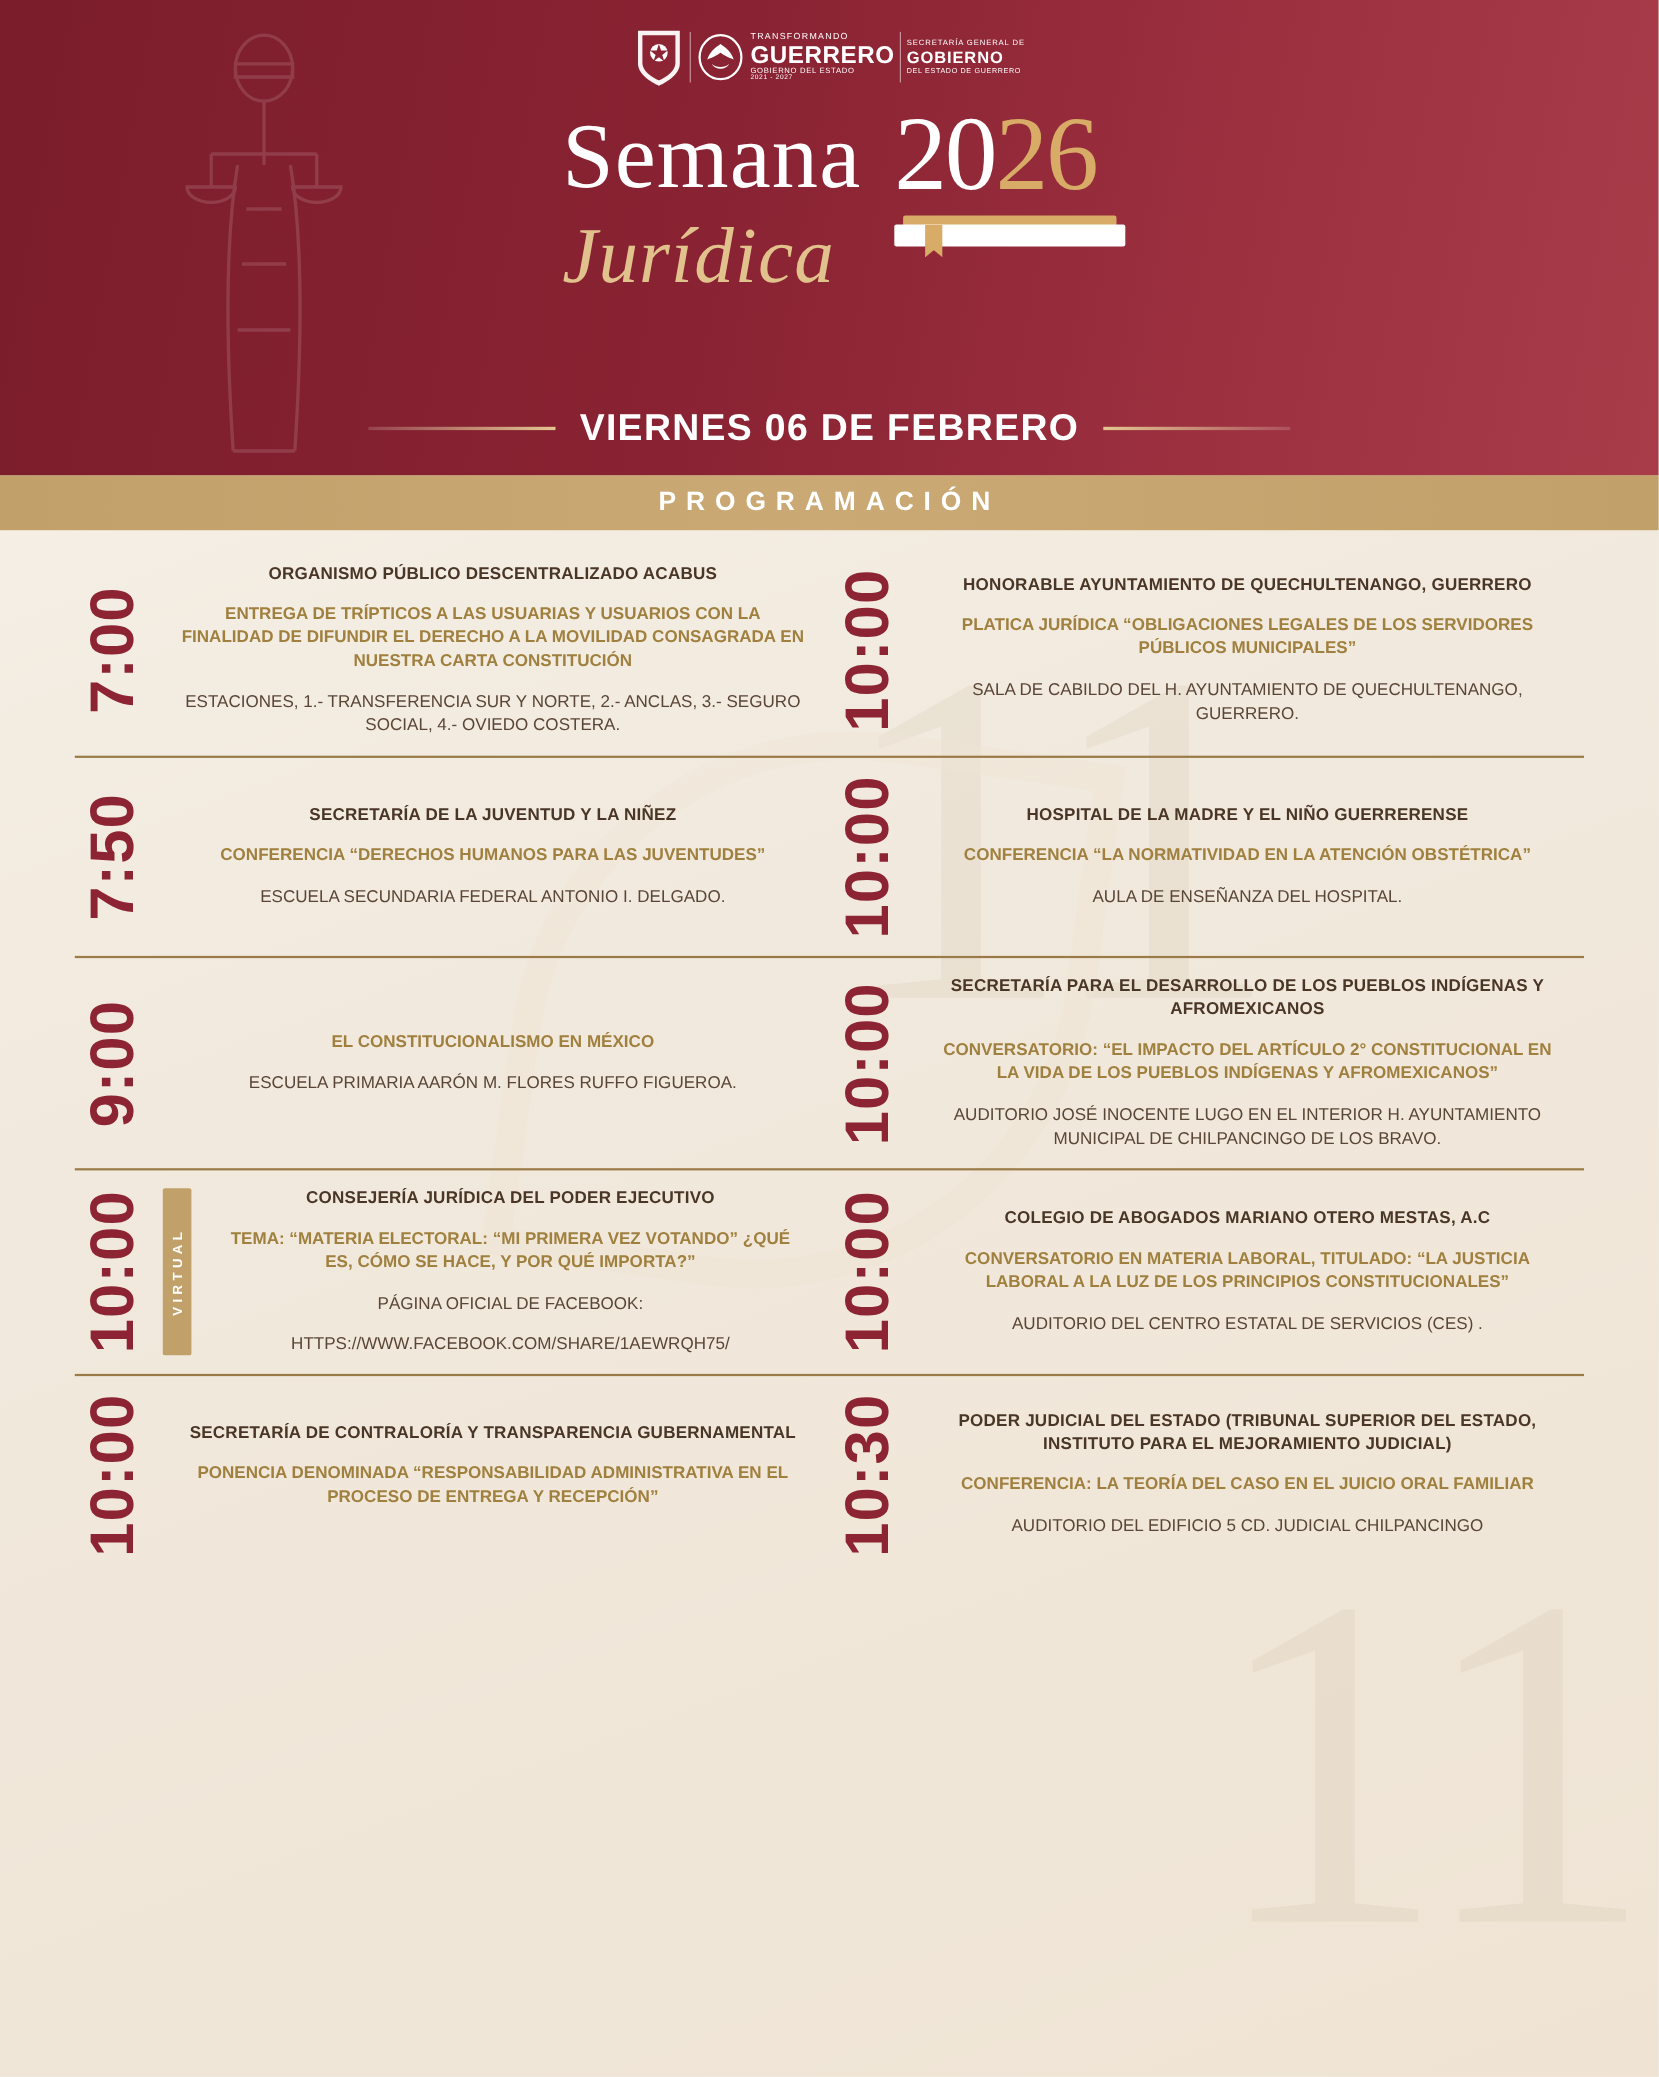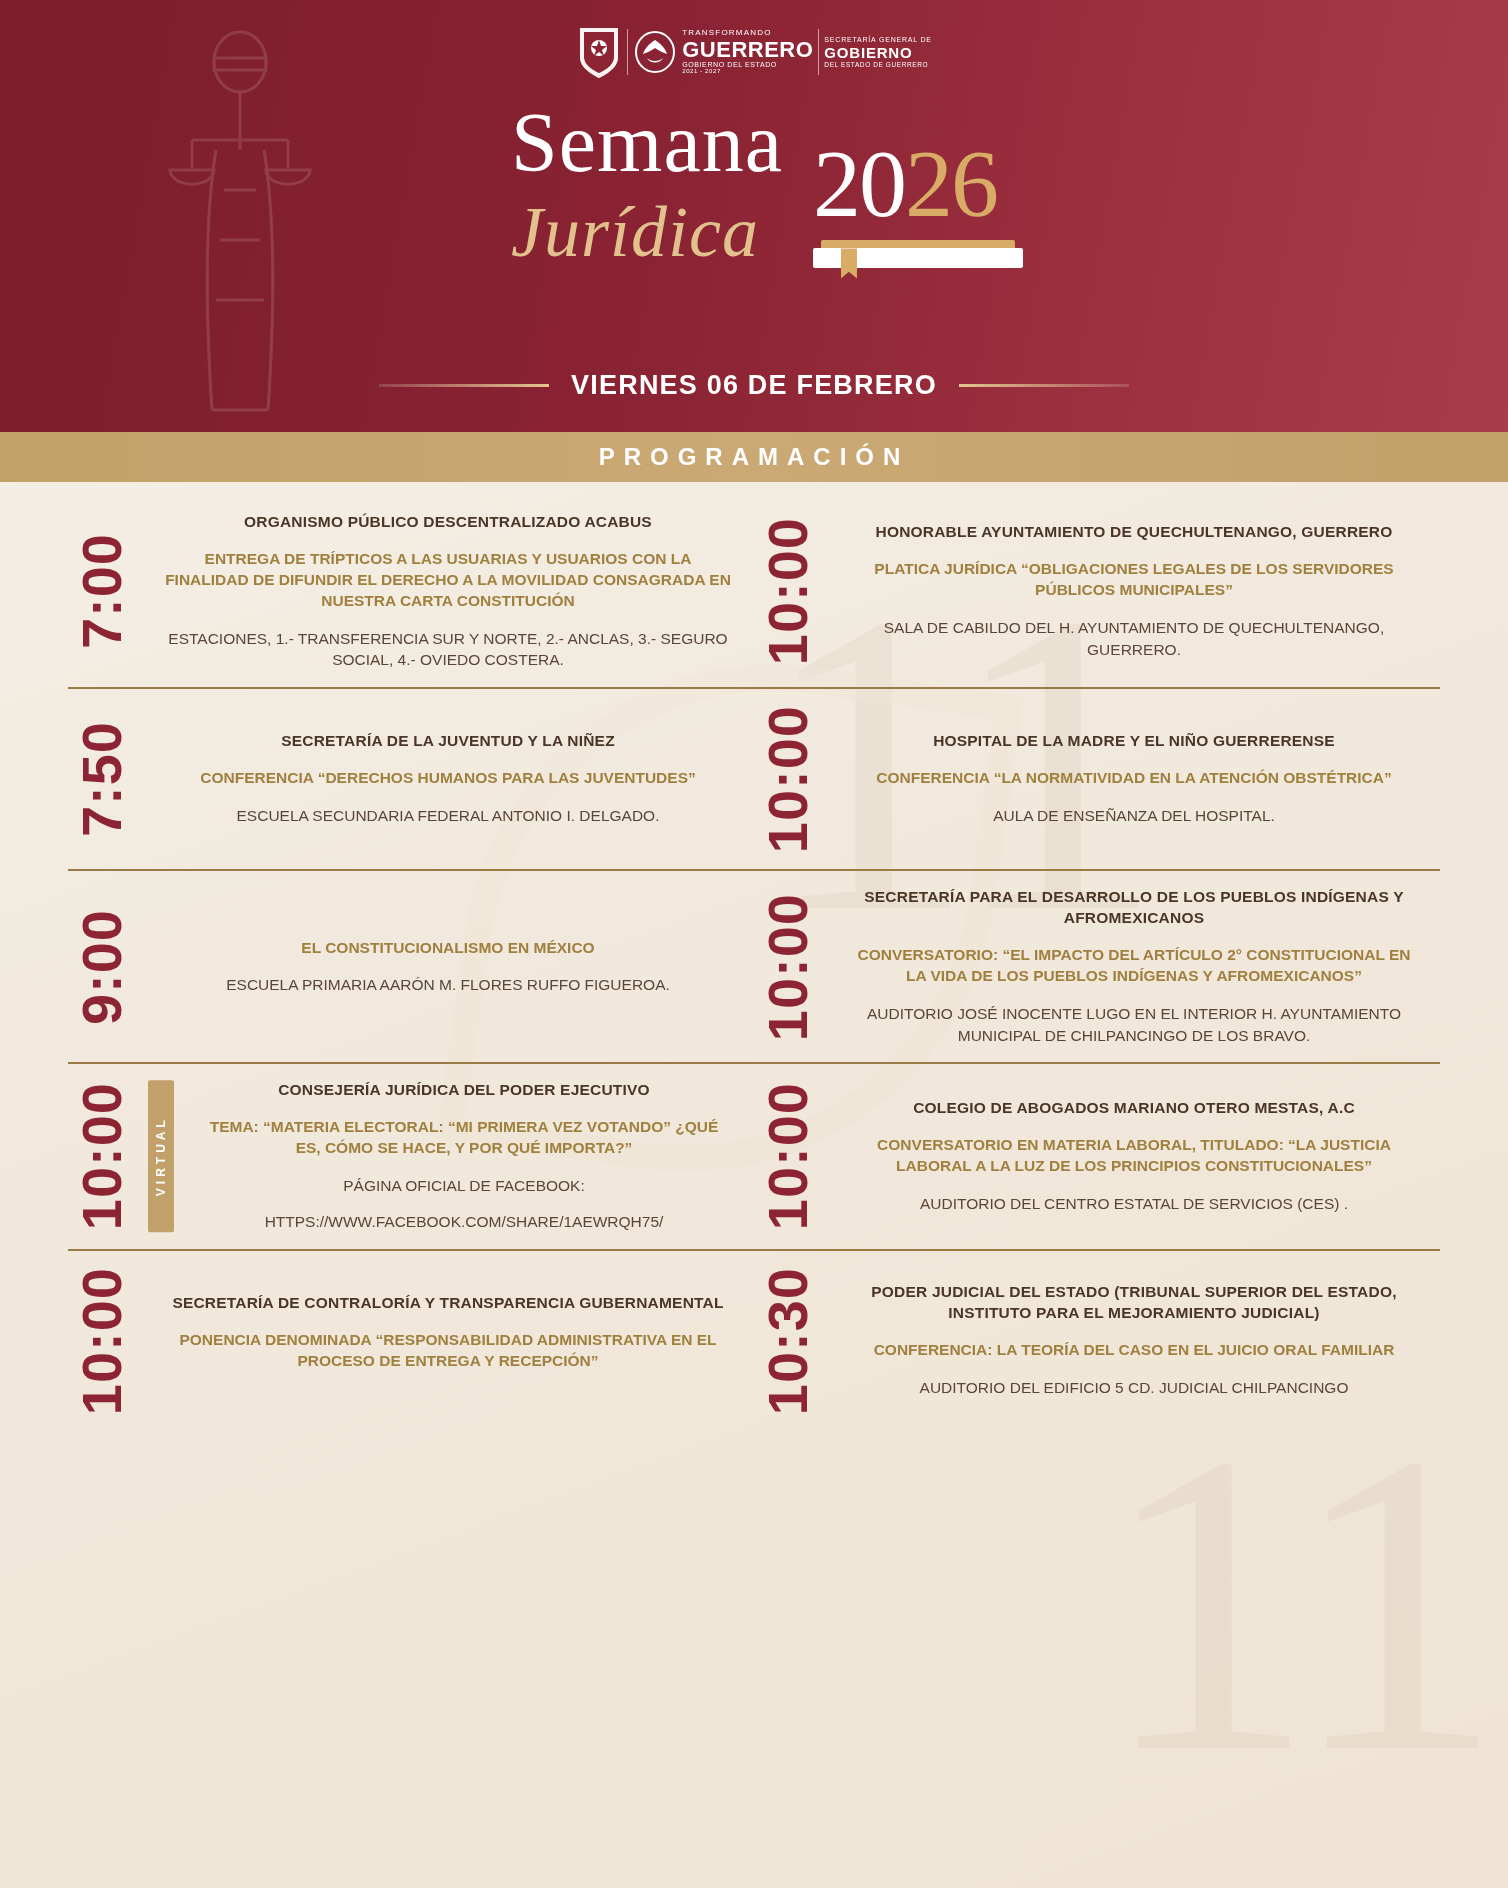--- a/index.html
+++ b/index.html
@@ -98,21 +98,20 @@
   .t-year {
     font-family: Liberation Serif, serif;
     font-size: 96px;
     letter-spacing: -2px;
     line-height: 0.95;
   }
   .t-year .a { color: #ffffff; }
   .t-year .b { color: #d8ab66; }
   .left-row {
     display: flex;
-    align-items: center;
     justify-content: center;
     gap: 4px;
   }
   .book {
     position: absolute;
     left: 0px;
     top: 96px;
     width: 210px;
     height: 34px;
   }
@@ -141,21 +140,21 @@
     gap: 22px;
   }
   .date-row .line-l, .date-row .line-r {
     height: 3px;
     width: 170px;
     background: linear-gradient(to right, rgba(255,255,255,0.15), #e3c690);
   }
   .date-row .line-r { background: linear-gradient(to left, rgba(255,255,255,0.15), #e3c690); }
   .date-text {
     color: #ffffff;
-    font-size: 27px;
+    font-size: 34px;
     font-weight: 700;
     letter-spacing: 1.2px;
   }
 
   
   .prog-bar {
     width: 100%;
     height: 50px;
     background: linear-gradient(to right, #c2a06a 0%, #caa974 50%, #c2a06a 100%);
     display: flex;

